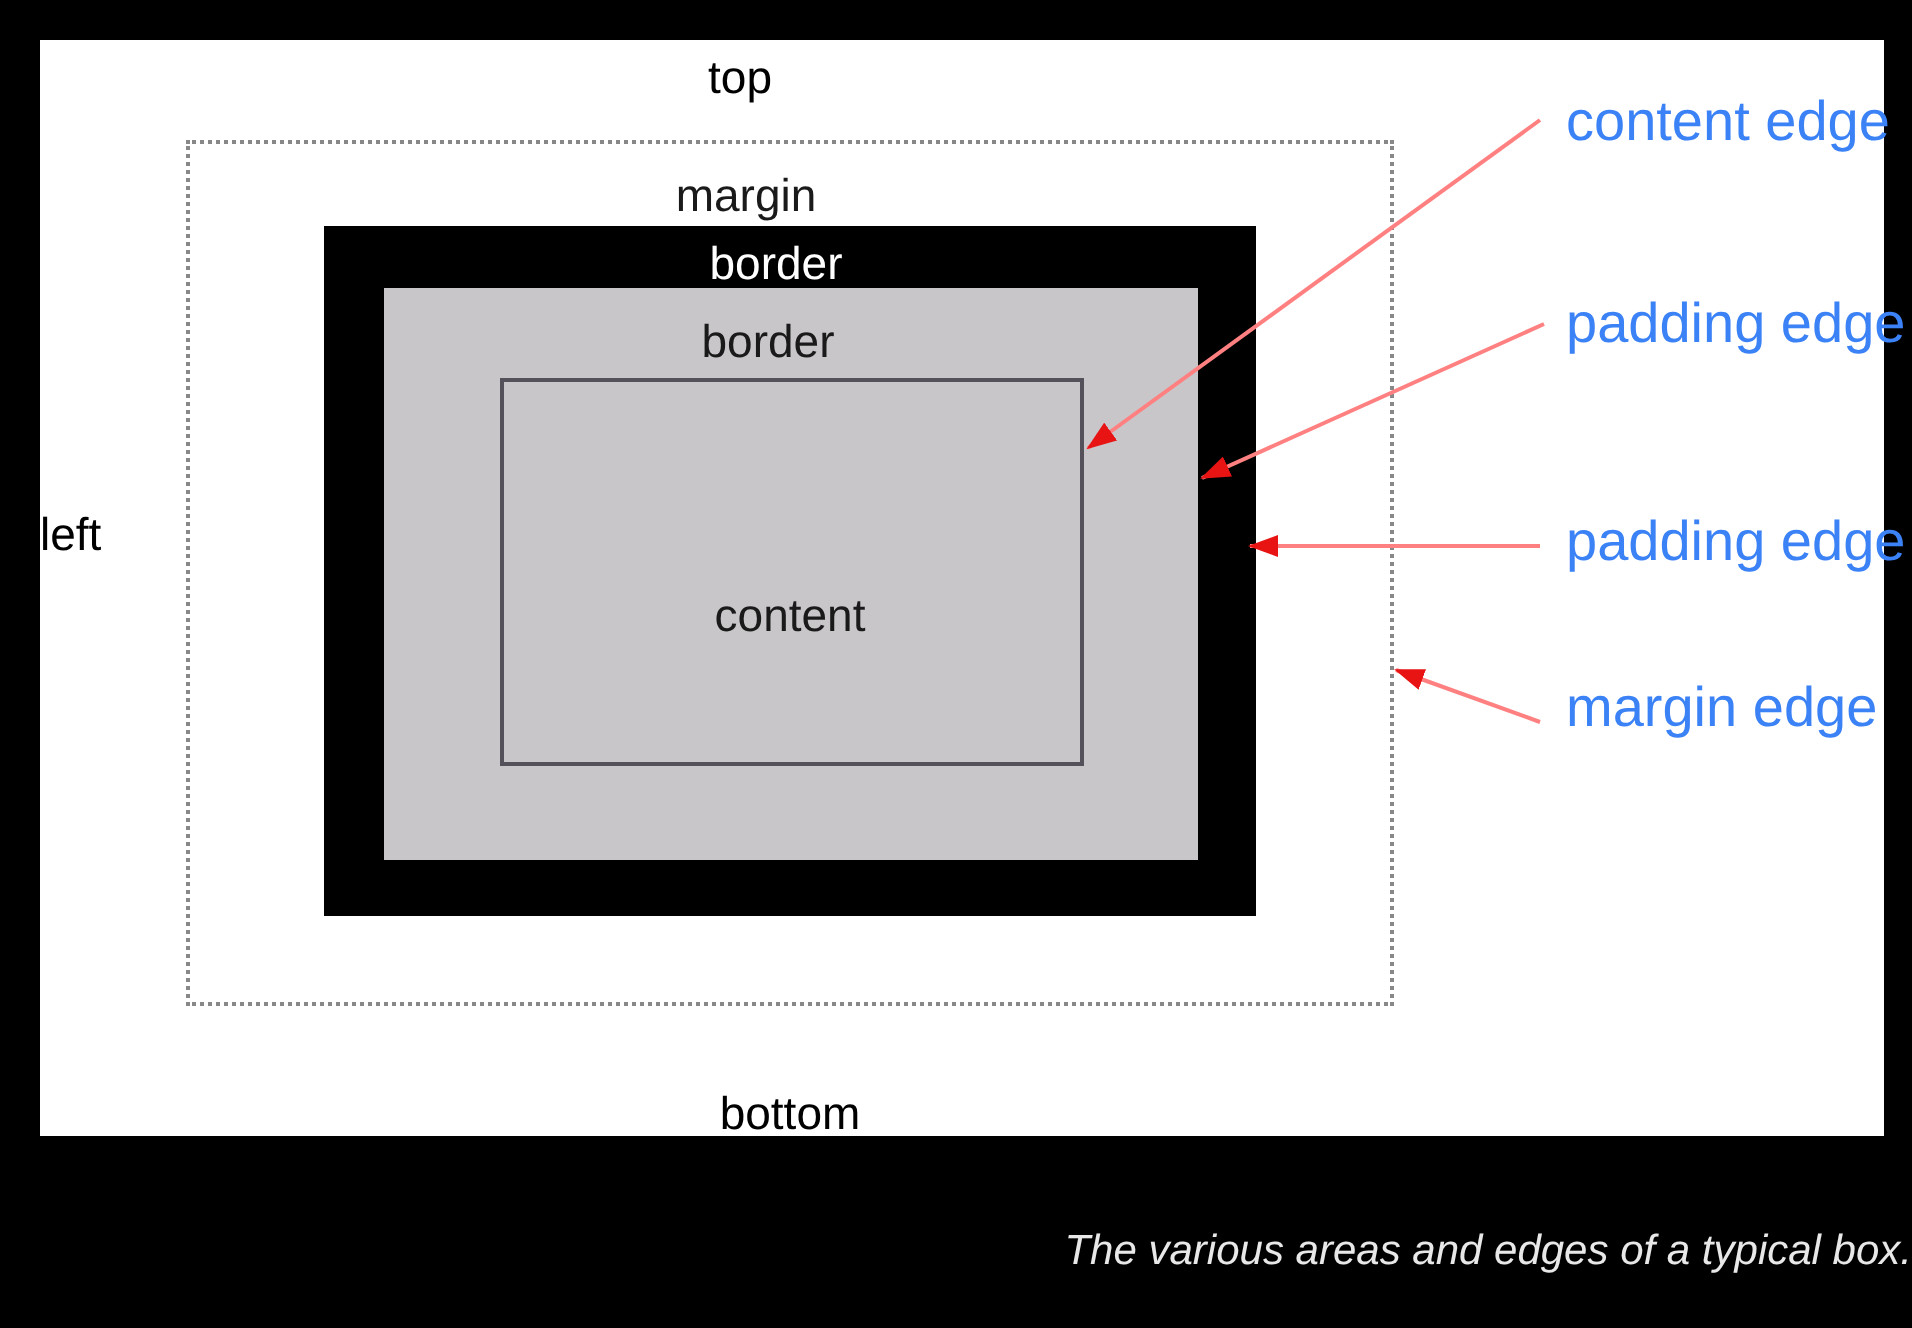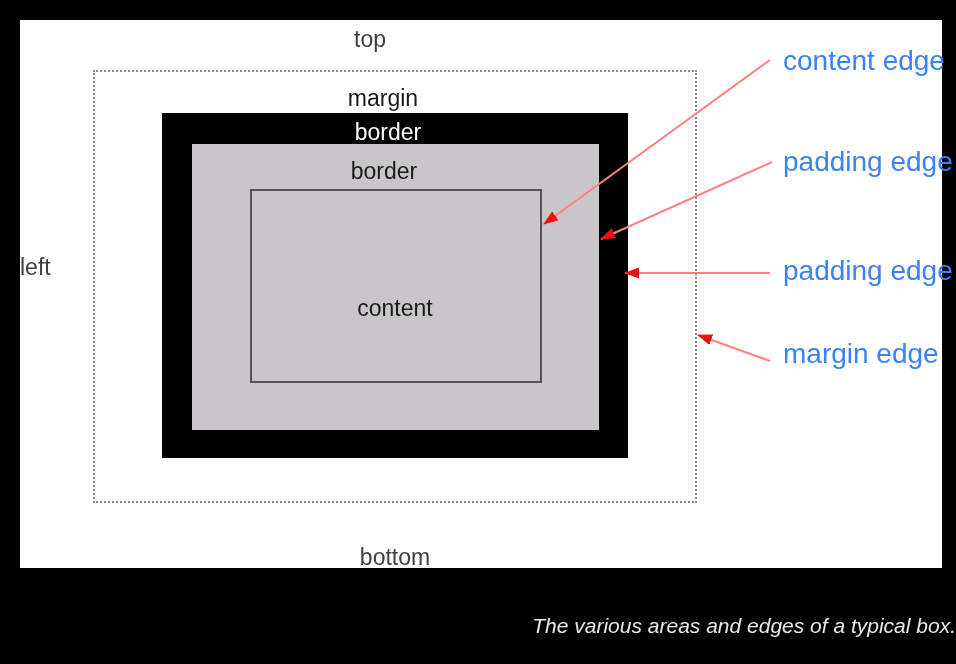--- a/index.html
+++ b/index.html
@@ -17,21 +17,21 @@
     background: #ffffff;
   }
   .lbl {
     position: absolute;
     font-size: 23px;
     color: #1a1a1a;
     white-space: nowrap;
     line-height: 23px;
   }
   .lbl.centered { transform: translate(-50%, -50%); }
-  .lbl.red { color: #404040; }
+  .lbl.red { color: #000000; }
   .lbl.white { color: #ffffff; }
 
   
   .margin-rect {
     position: absolute;
     left: 73px; top: 50px;
     width: 600px; height: 429px;
     border: 2px dotted #888888;
   }
   
@@ -80,21 +80,21 @@
 </head>
 <body>
 
 <div class="panel">
 
   <div class="lbl red centered" style="left:350px; top:19px;">top</div>
   <div class="lbl red" style="left:0px; top:236px;">left</div>
   <div class="lbl red centered" style="left:375px; top:537px;">bottom</div>
 
   <div class="margin-rect"></div>
-  <div class="lbl centered" style="left:363px; top:78px;">margin</div>
+  <div class="lbl centered" style="left:353px; top:78px;">margin</div>
 
   <div class="border-box">
     <div class="padding-box"></div>
   </div>
   <div class="lbl white centered" style="left:368px; top:112px;text-align:center;">border</div>
   <div class="lbl centered" style="left:364px; top:151px;">border</div>
 
   <div class="content-box"></div>
   <div class="lbl centered" style="left:375px; top:261px;margin-top:27px;">content</div>
 

